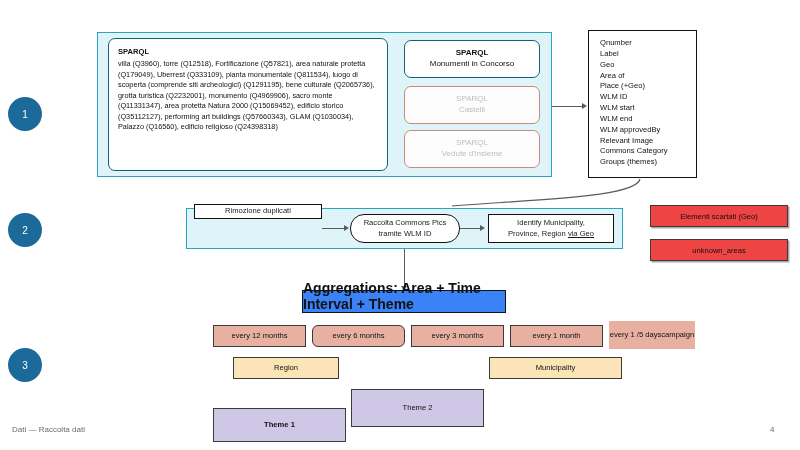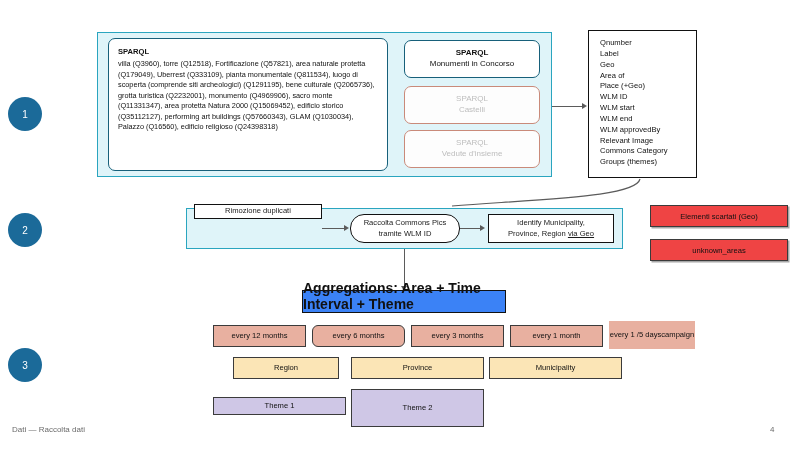--- a/index.html
+++ b/index.html
@@ -228,28 +228,25 @@
     <span>every 1 month</span>
   </div>
   <div class="chip salmon-plain" style="left:609px;top:321px;width:86px;height:28px;flex-direction:row;">
     <span>every 1 /5 days</span>
     <span>campaign</span>
   </div>
 
   <div class="chip yellow" style="left:213px;top:357px;width:106px;height:22px;margin-left:20px;">
     <span>Region</span>
   </div>
-  <div class="chip yellow" style="left:351px;top:357px;width:133px;height:22px;">
-    <span>Province</span>
-  </div>
   <div class="chip yellow" style="left:489px;top:357px;width:133px;height:22px;">
     <span>Municipality</span>
   </div>
 
-  <div class="chip purple" style="left:213px;top:397px;width:133px;height:18px;">
+  <div class="chip purple" style="left:213px;top:408px;width:133px;height:34px;font-weight:bold;">
     <span>Theme 1</span>
   </div>
   <div class="chip purple" style="left:351px;top:389px;width:133px;height:38px;">
     <span>Theme 2</span>
   </div>
 
   <div class="footer-left">Dati — Raccolta dati</div>
   <div class="footer-right">4</div>
 
 </div>

